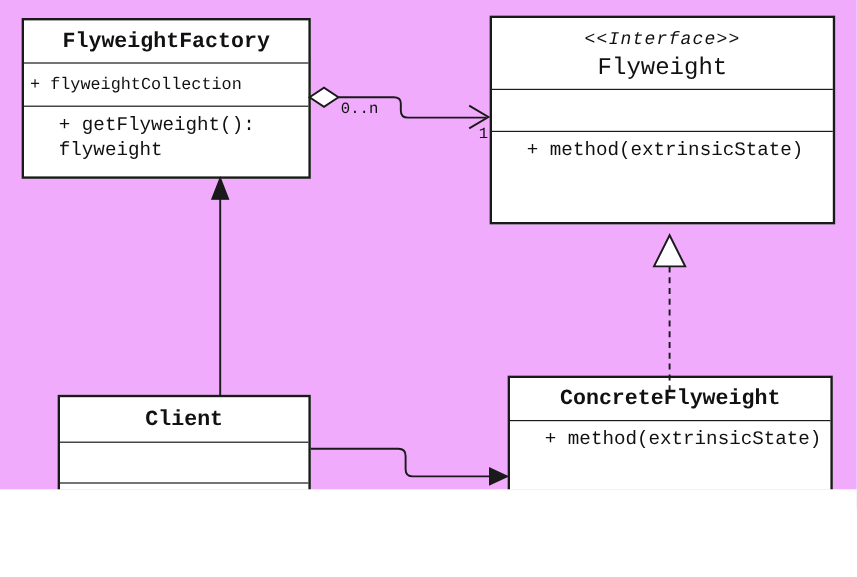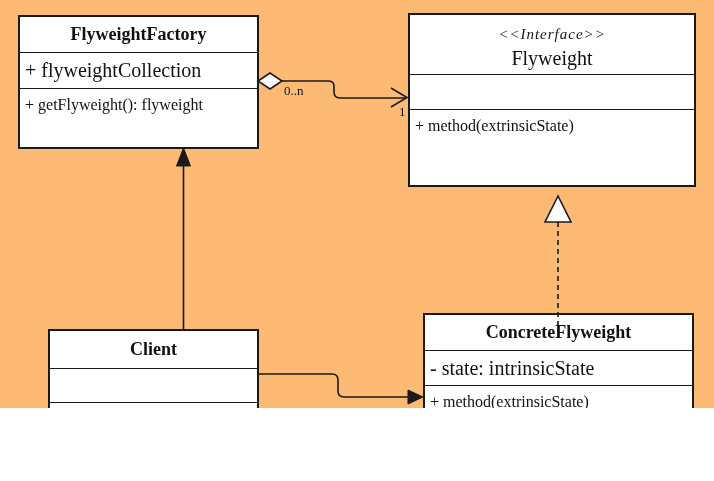--- a/index.html
+++ b/index.html
@@ -4,22 +4,22 @@
 <style>
   html, body {
     margin: 0;
     padding: 0;
     background: #ffffff;
   }
   #canvas {
     position: relative;
     width: 714px;
     height: 408px;
-    background: #fdba74;
-    font-family: Liberation Serif, serif;
+    background: #f0abfc;
+    font-family: Liberation Mono, monospace;
     color: #111111;
     overflow: hidden;
   }
   .uml-class {
     position: absolute;
     box-sizing: border-box;
     background: #ffffff;
     border: 2px solid #1a1a1a;
     display: flex;
     flex-direction: column;
@@ -53,29 +53,30 @@
     display: block;
     font-size: 20px;
     line-height: 24px;
   }
   .uml-attrs {
     box-sizing: border-box;
     border-bottom: 1.5px solid #1a1a1a;
     display: flex;
     align-items: center;
     padding-left: 5px;
-    font-size: 20px;
+    font-size: 14px;
     flex: 0 0 auto;
   }
   .uml-ops {
     box-sizing: border-box;
     padding: 5px 4px 0 5px;
     font-size: 16px;
     line-height: 21px;
     flex: 1 1 auto;
+    margin-left: 24px;
   }
   .wrap-narrow { max-width: 190px; display: block; }
   .mult-label {
     position: absolute;
     font-size: 13px;
     color: #111111;
   }
   #connector-layer {
     position: absolute;
     left: 0;
@@ -112,23 +113,20 @@
   </div>
 
   <div class="uml-class" style="left:48px; top:329px; width:211px; height:90px;justify-content:space-between;">
     <div class="uml-title" style="height:38px;">Client</div>
     <div class="uml-attrs" style="height:34px;"></div>
     <div class="uml-ops"></div>
   </div>
 
   <div class="uml-class" style="left:423px; top:313px; width:271px; height:133px;">
     <div class="uml-title" style="height:36px;">ConcreteFlyweight</div>
-    <div class="uml-attrs" style="height:35px;">
-      <span>- state: intrinsicState</span>
-    </div>
     <div class="uml-ops">
       <span>+ method(extrinsicState)</span>
     </div>
   </div>
 
   <svg id="connector-layer" viewBox="0 0 714 481">
 
      Flyweight --&gt;
     <g>
       <path d="M 282 81 L 328 81 Q 334 81 334 86 L 334 92 Q 334 98 340 98 L 405 98" fill="none" stroke="#1a1a1a" stroke-width="1.6"></path>

